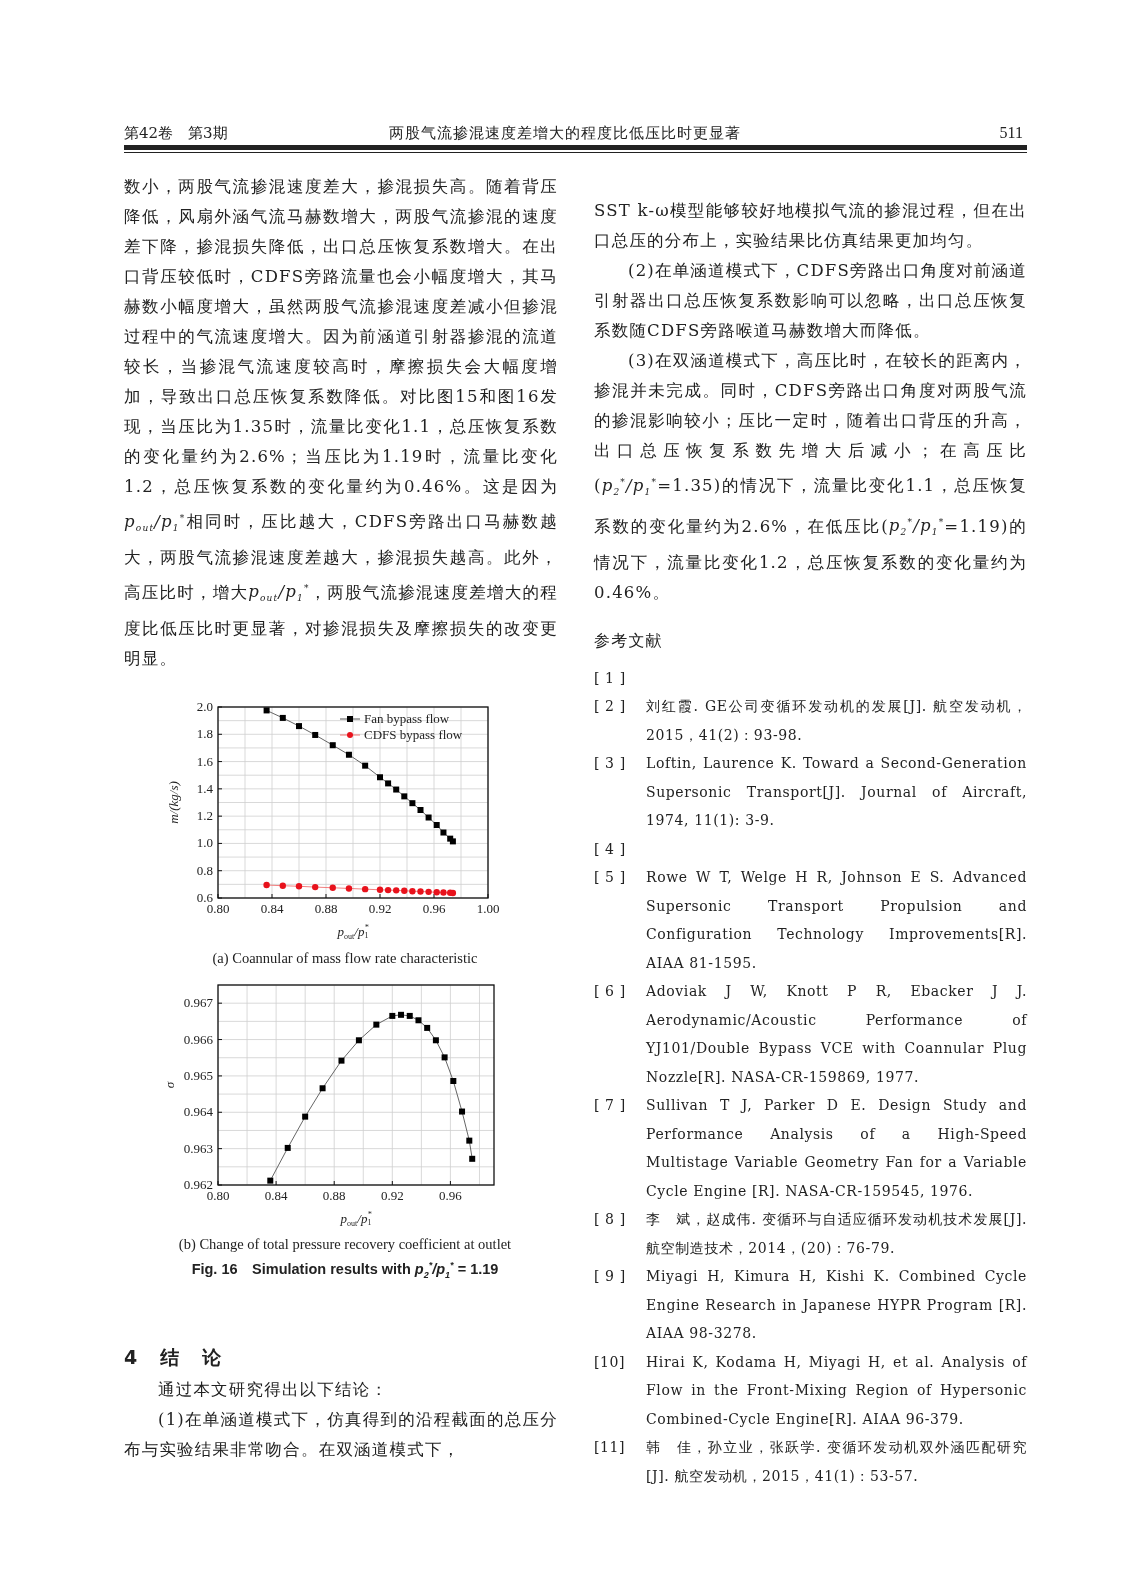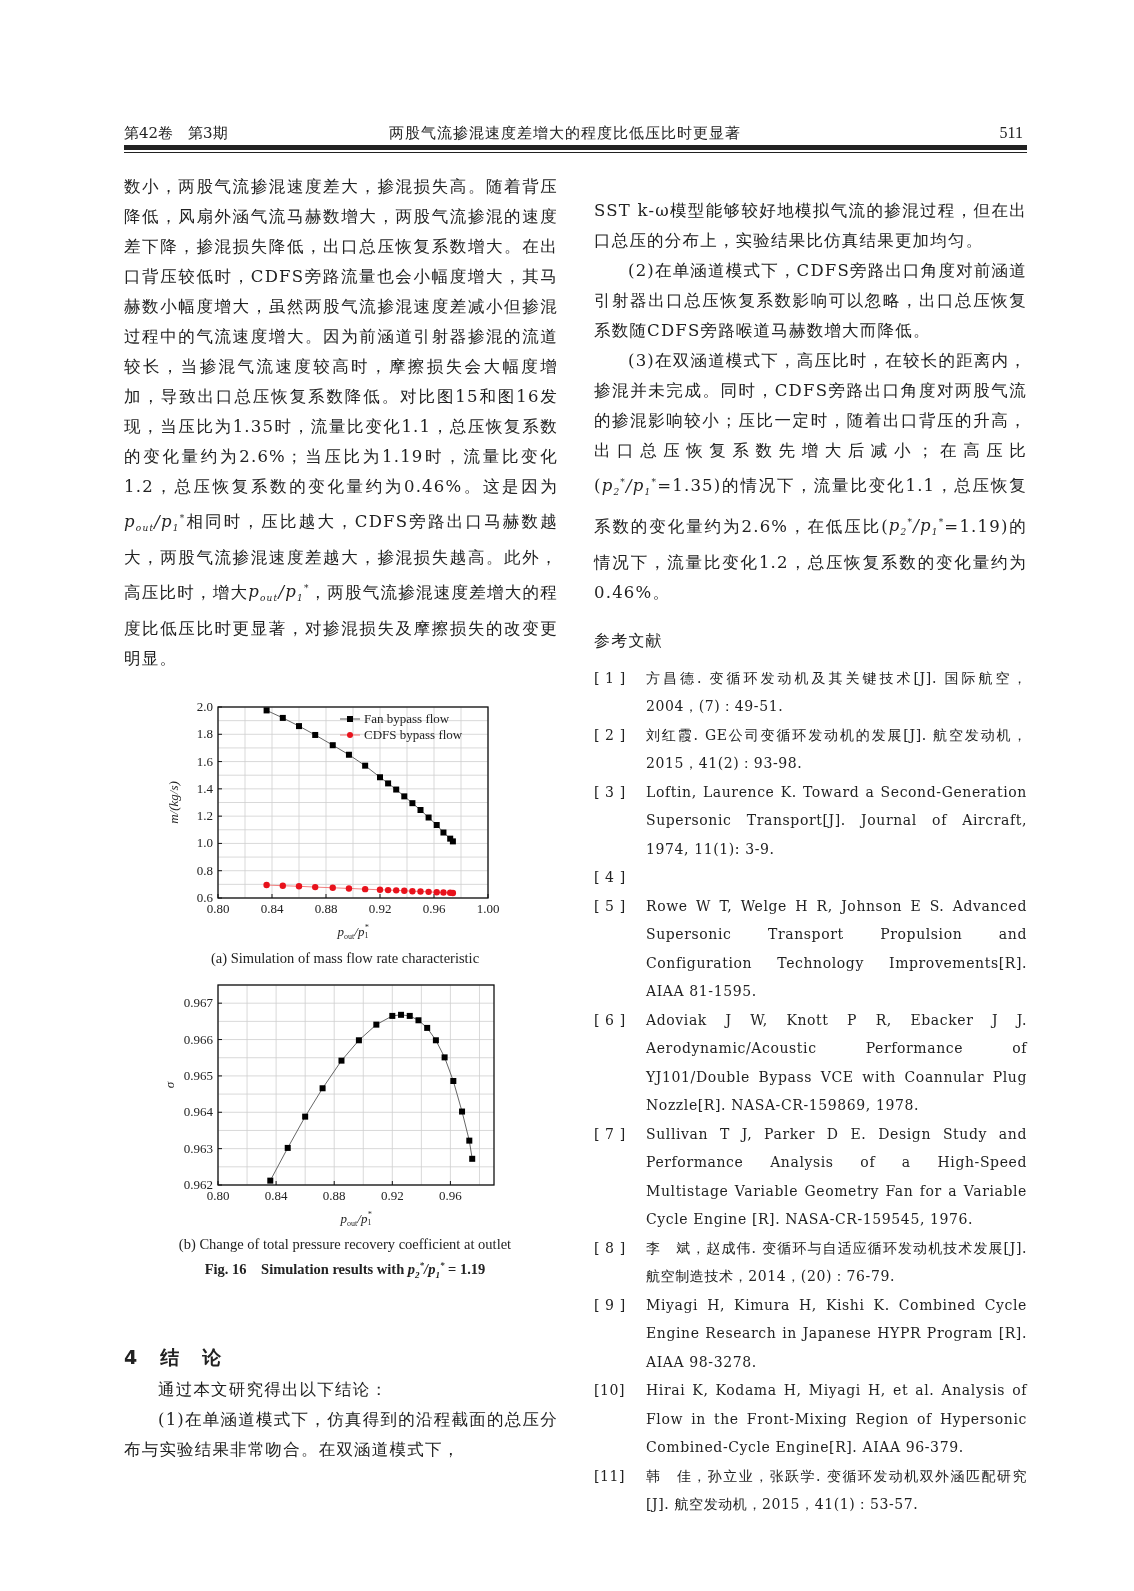--- a/index.html
+++ b/index.html
@@ -16,21 +16,21 @@
   .rcol{left:594px;top:172px;width:433px;margin-top:24px;}
   .ind{text-indent:34px;}
   .refh{font-family:"DejaVu Sans","Liberation Sans",sans-serif;font-weight:normal;font-size:16px;margin:18px 0 8px 0;}
   .ref{display:flex;font-size:14px;line-height:28.5px;letter-spacing:0.6px;}
   .ref .n{width:52px;flex:none;}
   .ref .t{flex:1;text-align:justify;}
   .sec{position:absolute;left:124px;top:1333px;font-family:"DejaVu Sans","Liberation Sans",sans-serif;font-weight:bold;font-size:19px;letter-spacing:2px;margin-top:12px;}
   .concl{position:absolute;left:124px;top:1375px;width:434px;font-size:16.5px;line-height:30px;letter-spacing:1.2px;text-align:justify;}
   .concl p{margin:0;}
   .cap{position:absolute;font-family:"Liberation Serif",serif;font-size:14.5px;text-align:center;}
-  .figcap{position:absolute;font-family:Liberation Serif, serif;font-weight:bold;font-size:14.5px;text-align:center;}
+  .figcap{position:absolute;font-family:Liberation Sans, sans-serif;font-weight:bold;font-size:14.5px;text-align:center;}
   svg text{font-family:"Liberation Serif",serif;}
 </style>
 </head>
 <body>
 
 <div class="hdr">
   <span class="l">第42卷　第3期</span>
   <span class="c">两股气流掺混速度差增大的程度比低压比时更显著</span>
   <span class="r">511</span>
 </div>
@@ -137,21 +137,21 @@
     <circle cx="283.44999999999993" cy="197.54285714285714" r="3.2" fill="#e8121c"></circle>
     <circle cx="290.19999999999993" cy="197.81571428571428" r="3.2" fill="#e8121c"></circle>
     <circle cx="292.9" cy="197.95214285714286" r="3.2" fill="#e8121c"></circle>
     <line x1="180" x2="200" y1="24" y2="24" stroke="#555"></line>
     <rect x="187" y="21" width="6" height="6" fill="#000000"></rect>
     <text x="204" y="28" font-size="13" fill="#222">Fan bypass flow</text>
     <line x1="180" x2="200" y1="40" y2="40" stroke="#f07070"></line>
     <circle cx="190" cy="40" r="3" fill="#e8121c"></circle>
     <text x="204" y="44" font-size="13" fill="#222">CDFS bypass flow</text>
   </svg>
-<div class="cap" style="left:150px;top:950px;width:390px;">(a) Simulation of mass flow rate characteristic</div>
+<div class="cap" style="left:150px;top:950px;width:390px;">(a) Coannular of mass flow rate characteristic</div>
 
 <svg id="chartB" style="position:absolute;left:160px;top:980px;" width="360" height="255">
     <line x1="58" x2="58" y1="5" y2="205" stroke="#cfcfcf" stroke-width="0.8"></line>
     <line x1="87.0526315789474" x2="87.0526315789474" y1="5" y2="205" stroke="#cfcfcf" stroke-width="0.8"></line>
     <line x1="116.1052631578948" x2="116.1052631578948" y1="5" y2="205" stroke="#cfcfcf" stroke-width="0.8"></line>
     <line x1="145.1578947368422" x2="145.1578947368422" y1="5" y2="205" stroke="#cfcfcf" stroke-width="0.8"></line>
     <line x1="174.2105263157896" x2="174.2105263157896" y1="5" y2="205" stroke="#cfcfcf" stroke-width="0.8"></line>
     <line x1="203.26315789473702" x2="203.26315789473702" y1="5" y2="205" stroke="#cfcfcf" stroke-width="0.8"></line>
     <line x1="232.31578947368442" x2="232.31578947368442" y1="5" y2="205" stroke="#cfcfcf" stroke-width="0.8"></line>
     <line x1="261.3684210526318" x2="261.3684210526318" y1="5" y2="205" stroke="#cfcfcf" stroke-width="0.8"></line>
@@ -224,40 +224,39 @@
 </div>
 
 <div class="col rcol">
   <p>SST k-ω模型能够较好地模拟气流的掺混过程，但在出口总压的分布上，实验结果比仿真结果更加均匀。</p>
   <p class="ind">(2)在单涵道模式下，CDFS旁路出口角度对前涵道引射器出口总压恢复系数影响可以忽略，出口总压恢复系数随CDFS旁路喉道马赫数增大而降低。</p>
   <p class="ind"><span>(3)在双涵道模式下，高压比时，在较长的距离内，掺混并未完成。同时，CDFS旁路出口角度对两股气流的掺混影响较小；压比一定时，随着出口背压的升高，出口总压恢复系数先增大后减小；在高压比(</span><i>p<sub style="font-size:9px">2</sub><sup style="font-size:9px">*</sup>/p<sub style="font-size:9px">1</sub><sup style="font-size:9px">*</sup></i><span>=1.35)的情况下，流量比变化1.1，总压恢复系数的变化量约为2.6%，在低压比(</span><i>p<sub style="font-size:9px">2</sub><sup style="font-size:9px">*</sup>/p<sub style="font-size:9px">1</sub><sup style="font-size:9px">*</sup></i><span>=1.19)的情况下，流量比变化1.2，总压恢复系数的变化量约为0.46%。</span></p>
   <div class="refh">参考文献</div>
   <div id="reflist">
       <div class="ref">
         <span class="n">[ 1 ]</span>
-        <span class="t">方昌德. 变循环发动机及其关键技术[J]. 国际航空，2004，(7)：49-51.</span>
       </div>
       <div class="ref">
         <span class="n">[ 2 ]</span>
         <span class="t">刘红霞. GE公司变循环发动机的发展[J]. 航空发动机，2015，41(2)：93-98.</span>
       </div>
       <div class="ref">
         <span class="n">[ 3 ]</span>
         <span class="t">Loftin, Laurence K. Toward a Second-Generation Supersonic Transport[J]. Journal of Aircraft, 1974, 11(1): 3-9.</span>
       </div>
       <div class="ref">
         <span class="n">[ 4 ]</span>
       </div>
       <div class="ref">
         <span class="n">[ 5 ]</span>
         <span class="t">Rowe W T, Welge H R, Johnson E S. Advanced Supersonic Transport Propulsion and Configuration Technology Improvements[R]. AIAA 81-1595.</span>
       </div>
       <div class="ref">
         <span class="n">[ 6 ]</span>
-        <span class="t">Adoviak J W, Knott P R, Ebacker J J. Aerodynamic/Acoustic Performance of YJ101/Double Bypass VCE with Coannular Plug Nozzle[R]. NASA-CR-159869, 1978.</span>
+        <span class="t">Adoviak J W, Knott P R, Ebacker J J. Aerodynamic/Acoustic Performance of YJ101/Double Bypass VCE with Coannular Plug Nozzle[R]. NASA-CR-159869, 1977.</span>
       </div>
       <div class="ref">
         <span class="n">[ 7 ]</span>
         <span class="t">Sullivan T J, Parker D E. Design Study and Performance Analysis of a High-Speed Multistage Variable Geometry Fan for a Variable Cycle Engine [R]. NASA-CR-159545, 1976.</span>
       </div>
       <div class="ref">
         <span class="n">[ 8 ]</span>
         <span class="t">李　斌，赵成伟. 变循环与自适应循环发动机技术发展[J]. 航空制造技术，2014，(20)：76-79.</span>
       </div>
       <div class="ref">

